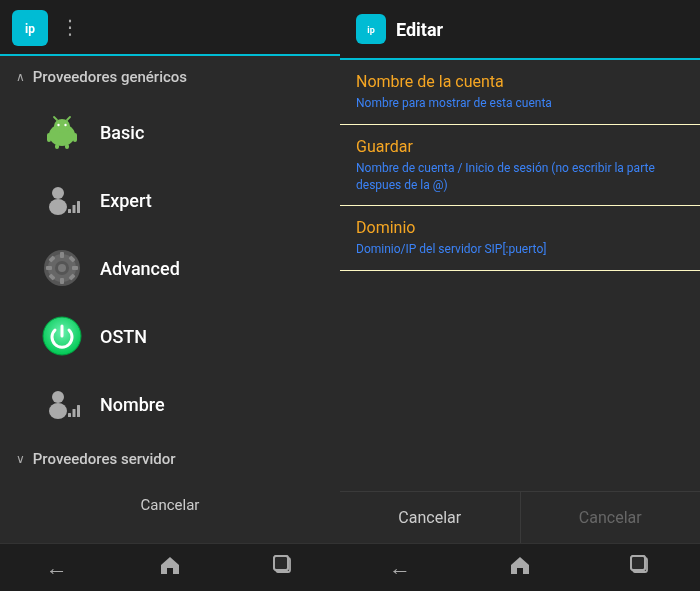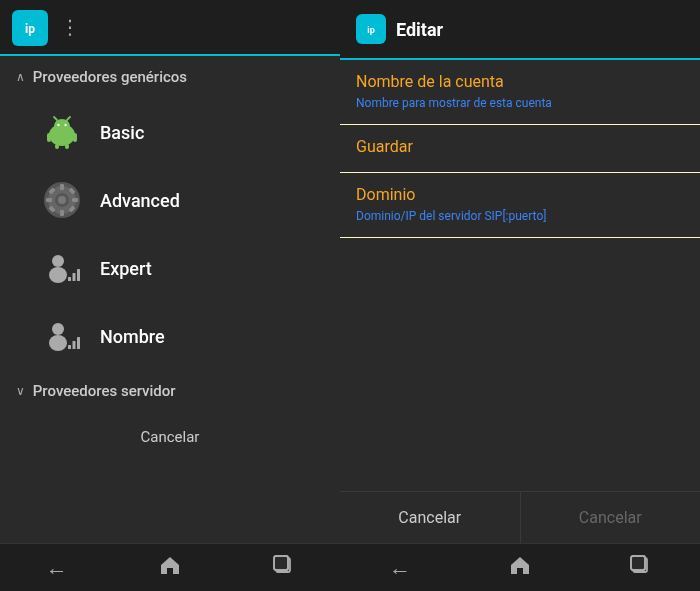--- a/index.html
+++ b/index.html
@@ -254,20 +254,35 @@
           <line x1="24" y1="7" x2="27" y2="4" stroke="#78c257" stroke-width="1.8" stroke-linecap="round"></line>
 
           <rect x="4" y="20" width="4" height="9" rx="2" fill="#78c257"></rect>
           <rect x="30" y="20" width="4" height="9" rx="2" fill="#78c257"></rect>
 
           <rect x="12" y="31" width="4" height="5" rx="2" fill="#78c257"></rect>
           <rect x="22" y="31" width="4" height="5" rx="2" fill="#78c257"></rect>
         </svg>
       </div>
       <span class="menu-item-label">Basic</span>
+    </div>
+
+    <div class="menu-item">
+      <div class="menu-icon">
+        <svg width="38" height="38" viewBox="0 0 38 38">
+
+          <circle cx="15" cy="12" r="6" fill="#aaa"></circle>
+          <ellipse cx="15" cy="26" rx="9" ry="8" fill="#aaa"></ellipse>
+
+          <rect x="25" y="28" width="3" height="4" rx="0.5" fill="#aaa"></rect>
+          <rect x="29.5" y="24" width="3" height="8" rx="0.5" fill="#aaa"></rect>
+          <rect x="34" y="20" width="3" height="12" rx="0.5" fill="#aaa"></rect>
+        </svg>
+      </div>
+      <span class="menu-item-label">Expert</span>
     </div>
 
     <div class="menu-item">
       <div class="menu-icon">
         <svg width="38" height="38" viewBox="0 0 38 38">
           <circle cx="19" cy="19" r="18" fill="#555"></circle>
           <circle cx="19" cy="19" r="14" fill="#666"></circle>
 
           <g fill="#888">
             <rect x="17" y="3" width="4" height="6" rx="1"></rect>
@@ -281,33 +296,35 @@
           </g>
           <circle cx="19" cy="19" r="7" fill="#555"></circle>
           <circle cx="19" cy="19" r="4" fill="#777"></circle>
         </svg>
       </div>
       <span class="menu-item-label">Advanced</span>
     </div>
 
     <div class="menu-item">
       <div class="menu-icon">
-        <svg width="38" height="38" viewBox="0 0 38 38">
-
-          <circle cx="15" cy="12" r="6" fill="#aaa"></circle>
-          <ellipse cx="15" cy="26" rx="9" ry="8" fill="#aaa"></ellipse>
-
-          <rect x="25" y="28" width="3" height="4" rx="0.5" fill="#aaa"></rect>
-          <rect x="29.5" y="24" width="3" height="8" rx="0.5" fill="#aaa"></rect>
-          <rect x="34" y="20" width="3" height="12" rx="0.5" fill="#aaa"></rect>
+        <svg width="40" height="40" viewBox="0 0 40 40">
+          <defs>
+            <radialGradient id="ostnGrad" cx="50%" cy="40%" r="60%">
+              <stop offset="0%" stop-color="#69f0ae"></stop>
+              <stop offset="100%" stop-color="#00c853"></stop>
+            </radialGradient>
+          </defs>
+          <circle cx="20" cy="20" r="19" fill="url(#ostnGrad)" stroke="#00a040" stroke-width="1"></circle>
+
+          <path d="M20 10 L20 20" stroke="white" stroke-width="3" stroke-linecap="round"></path>
+          <path d="M13 14 A10 10 0 1 0 27 14" stroke="white" stroke-width="3" fill="none" stroke-linecap="round"></path>
         </svg>
       </div>
-      <span class="menu-item-label">Expert</span>
-    </div>
-
+      <span class="menu-item-label">OSTN</span>
+    </div>
 
     <div class="menu-item">
       <div class="menu-icon">
         <svg width="38" height="38" viewBox="0 0 38 38">
           <circle cx="15" cy="12" r="6" fill="#aaa"></circle>
           <ellipse cx="15" cy="26" rx="9" ry="8" fill="#aaa"></ellipse>
           <rect x="25" y="28" width="3" height="4" rx="0.5" fill="#aaa"></rect>
           <rect x="29.5" y="24" width="3" height="8" rx="0.5" fill="#aaa"></rect>
           <rect x="34" y="20" width="3" height="12" rx="0.5" fill="#aaa"></rect>
         </svg>
@@ -357,20 +374,21 @@
 
   <div class="right-content">
 
     <div class="form-field">
       <div class="field-label">Nombre de la cuenta</div>
       <div class="field-hint">Nombre para mostrar de esta cuenta</div>
     </div>
 
     <div class="form-field">
       <div class="field-label">Guardar</div>
+      <div class="field-hint">Nombre de cuenta / Inicio de sesión (no escribir la parte despues de la @)</div>
     </div>
 
     <div class="form-field">
       <div class="field-label">Dominio</div>
       <div class="field-hint">Dominio/IP del servidor SIP[:puerto]</div>
     </div>
 
 
   </div>
 

